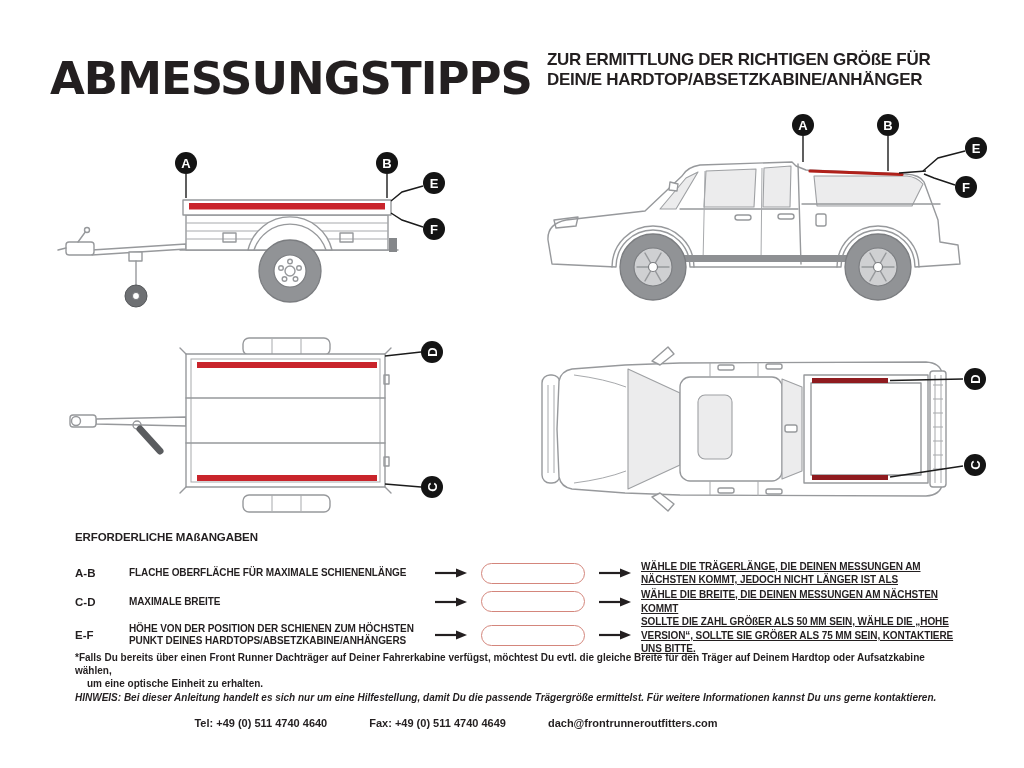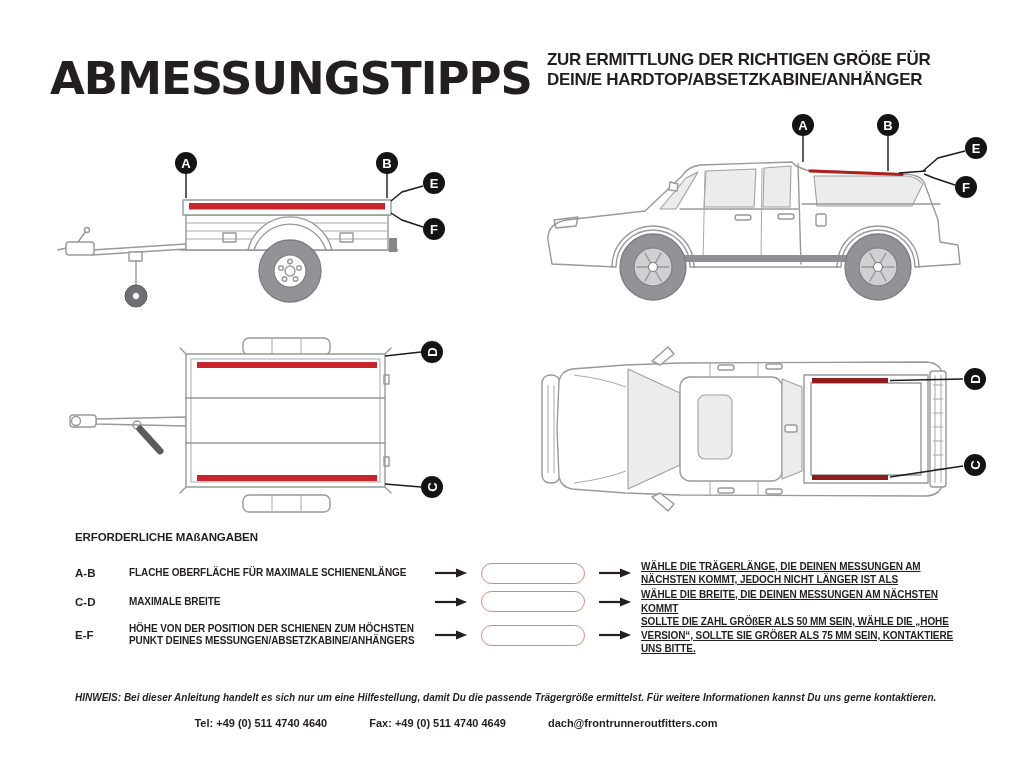--- a/index.html
+++ b/index.html
@@ -324,37 +324,41 @@
         </span>
       <svg class="arr" width="34" height="12" viewBox="0 0 34 12">
           <line x1="1" y1="6" x2="23" y2="6"></line>
           <path d="M22,1.5 L33,6 L22,10.5 Z"></path>
         </svg>
       <span class="minstr">WÄHLE DIE BREITE, DIE DEINEN MESSUNGEN AM NÄCHSTEN KOMMT</span>
     </div>
 
     <div class="mrow r3">
       <span class="mcode">E-F</span>
-      <span class="mdesc">HÖHE VON DER POSITION DER SCHIENEN ZUM HÖCHSTEN PUNKT DEINES MESSUNGEN/ABSETZKABINE/ANHÄNGERS</span>
+      <span class="mdesc">HÖHE VON DER POSITION DER SCHIENEN ZUM HÖCHSTEN PUNKT DEINES HARDTOPS/ABSETZKABINE/ANHÄNGERS</span>
       <svg class="arr" width="34" height="12" viewBox="0 0 34 12">
           <line x1="1" y1="6" x2="23" y2="6"></line>
           <path d="M22,1.5 L33,6 L22,10.5 Z"></path>
         </svg>
       <span class="pillwrap">
           <span class="pill"></span>
         </span>
       <svg class="arr" width="34" height="12" viewBox="0 0 34 12">
           <line x1="1" y1="6" x2="23" y2="6"></line>
           <path d="M22,1.5 L33,6 L22,10.5 Z"></path>
         </svg>
       <span class="minstr">SOLLTE DIE ZAHL GRÖßER ALS 50 MM SEIN, WÄHLE DIE „HOHE VERSION“, SOLLTE SIE GRÖßER ALS 75 MM SEIN, KONTAKTIERE UNS BITTE.</span>
     </div>
 
   </div>
 
+  <div class="fn1">
+    <div>*Falls Du bereits über einen Front Runner Dachträger auf Deiner Fahrerkabine verfügst, möchtest Du evtl. die gleiche Breite für den Träger auf Deinem Hardtop oder Aufsatzkabine wählen,</div>
+    <div class="l2">um eine optische Einheit zu erhalten.</div>
+  </div>
 
   <div class="fn2">HINWEIS: Bei dieser Anleitung handelt es sich nur um eine Hilfestellung, damit Du die passende Trägergröße ermittelst. Für weitere Informationen kannst Du uns gerne kontaktieren.</div>
 
   <div class="contact">
     <span>Tel: +49 (0) 511 4740 4640</span>
     <span>Fax: +49 (0) 511 4740 4649</span>
     <span>dach@frontrunneroutfitters.com</span>
   </div>
 
 </div>

